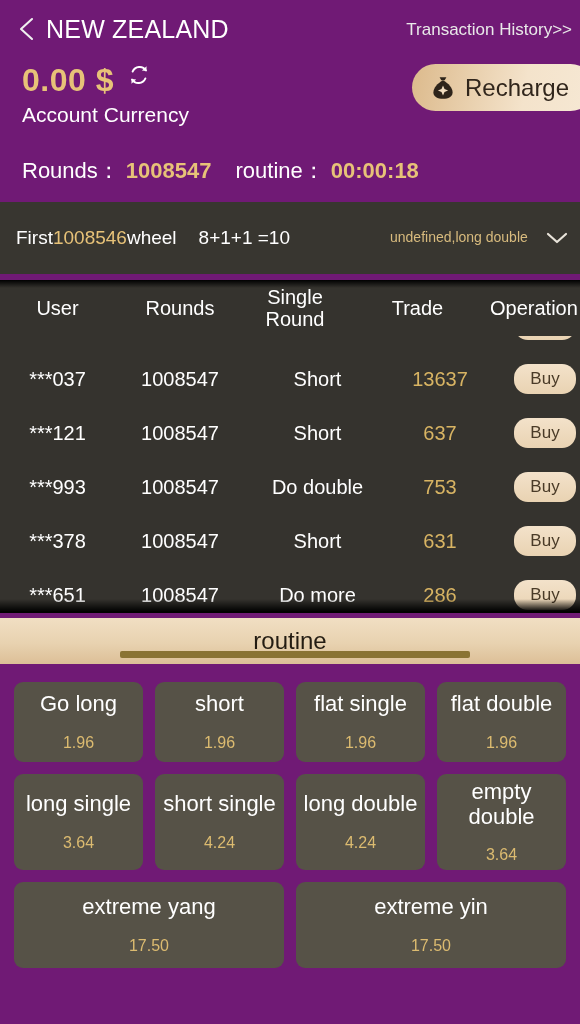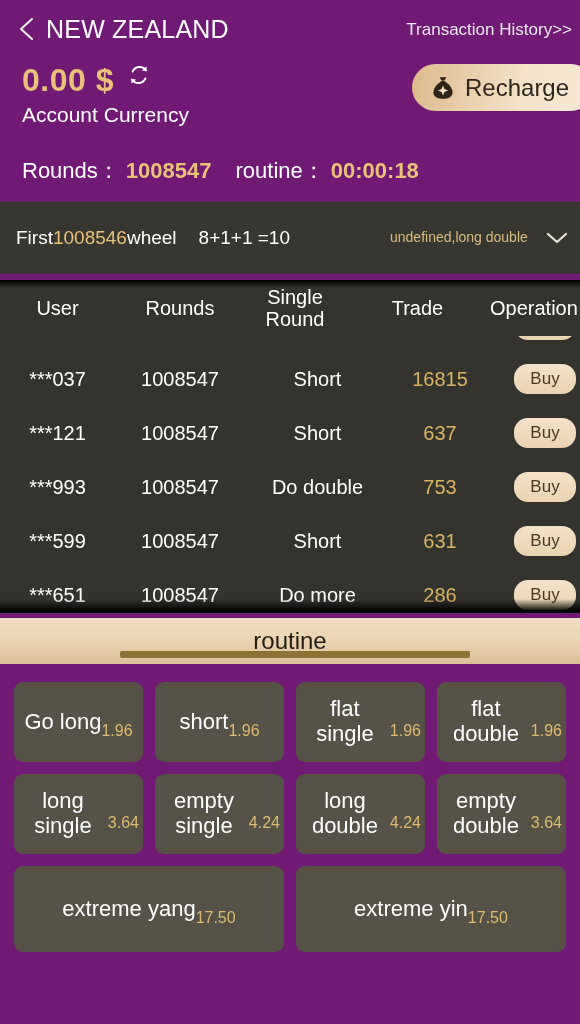--- a/index.html
+++ b/index.html
@@ -138,21 +138,21 @@
     position:absolute; bottom: 6px; left: 120px; width: 350px; height: 7px;
     background: #8a7334; border-radius: 2px;
   }
 
   
   .grid-area { padding: 18px 14px 0 14px; }
   .grid-row { display: flex; gap: 12px; margin-bottom: 12px; }
   .opt {
     flex: 1 1 0; background: #565247; border-radius: 9px;
     min-height: 80px;
-    display:flex; flex-direction: row; align-items:center; justify-content:center;
+    display:flex; flex-direction: column; align-items:center; justify-content:center;
     text-align:center; padding: 6px 4px;
   }
   .opt-name { color:#ffffff; font-size: 22px; line-height: 1.12; }
   .opt-odds { color:#dcbb70; font-size: 16px; margin-top: 17px; }
   .grid-row.wide .opt { min-height: 86px; }
 </style>
 </head>
 <body>
 
 <div class="screen">
@@ -225,39 +225,39 @@
           <div class="cell col-user">***445</div>
           <div class="cell col-rounds">1008547</div>
           <div class="cell col-trade">Short</div>
           <div class="cell col-single gold">425</div>
           <div class="cell col-op"><span class="buy-btn">Buy</span></div>
         </div>
         <div class="trow" style="top: 72px;">
           <div class="cell col-user">***037</div>
           <div class="cell col-rounds">1008547</div>
           <div class="cell col-trade">Short</div>
-          <div class="cell col-single gold">16815</div>
+          <div class="cell col-single gold">13637</div>
           <div class="cell col-op"><span class="buy-btn">Buy</span></div>
         </div>
         <div class="trow" style="top: 126px;">
           <div class="cell col-user">***121</div>
           <div class="cell col-rounds">1008547</div>
           <div class="cell col-trade">Short</div>
           <div class="cell col-single gold">637</div>
           <div class="cell col-op"><span class="buy-btn">Buy</span></div>
         </div>
         <div class="trow" style="top: 180px;">
           <div class="cell col-user">***993</div>
           <div class="cell col-rounds">1008547</div>
           <div class="cell col-trade">Do double</div>
           <div class="cell col-single gold">753</div>
           <div class="cell col-op"><span class="buy-btn">Buy</span></div>
         </div>
         <div class="trow" style="top: 234px;">
-          <div class="cell col-user">***599</div>
+          <div class="cell col-user">***378</div>
           <div class="cell col-rounds">1008547</div>
           <div class="cell col-trade">Short</div>
           <div class="cell col-single gold">631</div>
           <div class="cell col-op"><span class="buy-btn">Buy</span></div>
         </div>
         <div class="trow" style="top: 288px;">
           <div class="cell col-user">***651</div>
           <div class="cell col-rounds">1008547</div>
           <div class="cell col-trade">Do more</div>
           <div class="cell col-single gold">286</div>
@@ -299,21 +299,21 @@
           <div class="opt-name">flat double</div>
           <div class="opt-odds">1.96</div>
         </div>
       </div>
       <div class="grid-row">
         <div class="opt">
           <div class="opt-name">long single</div>
           <div class="opt-odds">3.64</div>
         </div>
         <div class="opt">
-          <div class="opt-name">empty single</div>
+          <div class="opt-name">short single</div>
           <div class="opt-odds">4.24</div>
         </div>
         <div class="opt">
           <div class="opt-name">long double</div>
           <div class="opt-odds">4.24</div>
         </div>
         <div class="opt">
           <div class="opt-name">empty double</div>
           <div class="opt-odds">3.64</div>
         </div>

